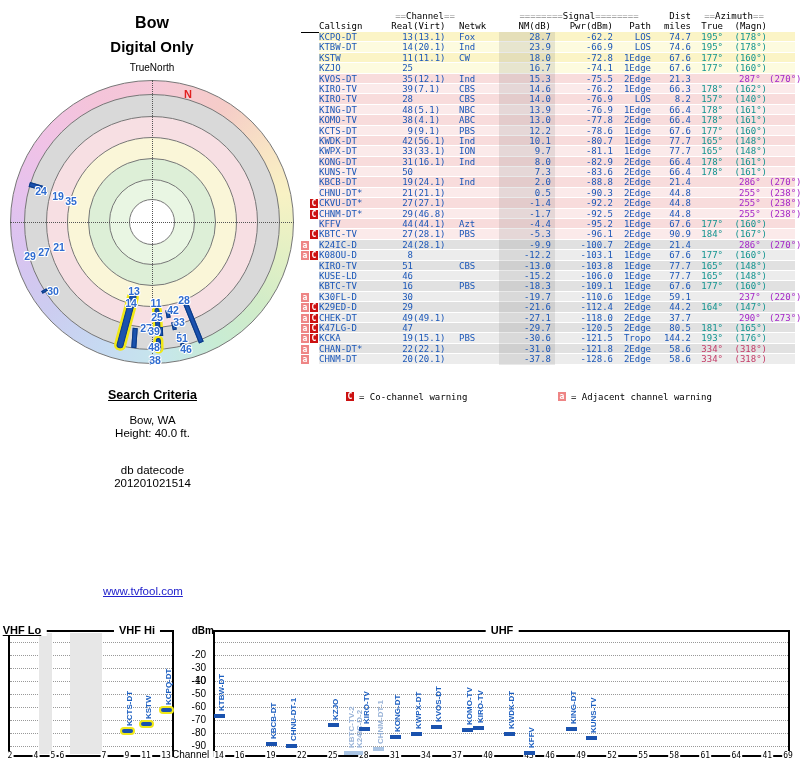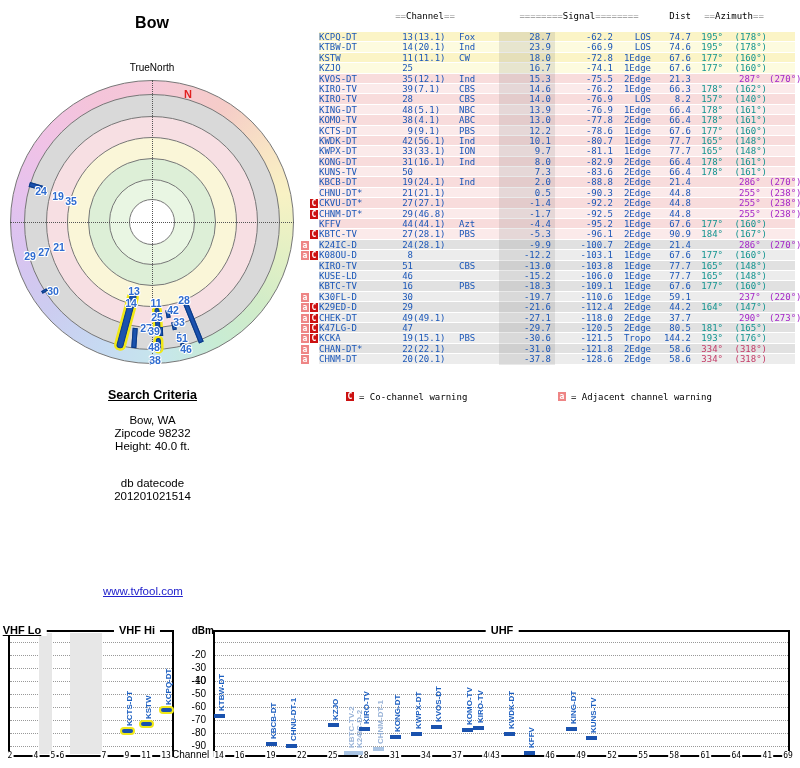--- a/index.html
+++ b/index.html
@@ -69,20 +69,21 @@
   .slab{position:absolute;transform-origin:0 0;transform:rotate(-90deg);white-space:nowrap;font-size:8px;font-weight:bold;color:#1d5fc0;}
   .slab.fade{color:#9ab4d8;}
 </style>
 </head>
 <body>
 
 <div id="page">
 
   <div id="radar">
     <div class="rtitle1">Bow</div>
+    <div class="rtitle2">Digital Only</div>
     <div class="rsub">TrueNorth</div>
     <div class="circ c1"></div>
     <div class="circ c2"></div>
     <div class="circ c3"></div>
     <div class="circ c4"></div>
     <div class="circ c5"></div>
     <div class="circ c6"></div>
     <div class="circ c7"></div>
     <div class="hline"></div>
     <div class="vline"></div>
@@ -121,41 +122,54 @@
         <div class="rlab" style="left: 154px; top: 347px;">48</div>
         <div class="rlab" style="left: 186px; top: 349px;">46</div>
         <div class="rlab" style="left: 155px; top: 360px;">38</div>
       </div>
   </div>
 
   <div id="search">
     <div class="head">Search Criteria</div>
     <div id="search-lines">
         <div class="ln">Bow, WA</div>
-        <div class="ln">Zipcode 98232</div>
         <div class="ln">Height: 40.0 ft.</div>
       </div>
     <div class="gap"></div>
     <div id="search-db-lines">
         <div class="ln">db datecode</div>
         <div class="ln">201201021514</div>
       </div>
   </div>
 
   <a id="tvlink">www.tvfool.com</a>
 
   <div id="thead">
     <div class="hrow">
       <span style="grid-column:1/4"></span>
       <span class="ac" style="grid-column:4/6"><span class="heq">==</span><span>Channel</span><span class="heq">==</span></span>
       <span></span>
       <span class="ac" style="grid-column:7/10"><span class="heq">========</span><span>Signal</span><span class="heq">========</span></span>
       <span class="ar p-miles" style="grid-column:10/11">Dist</span>
       <span class="ac" style="grid-column:11/13"><span class="heq">==</span><span>Azimuth</span><span class="heq">==</span></span>
     </div>
+    <div class="hrow u" id="colhead">
+        <span></span>
+        <span></span>
+        <span class="al">Callsign</span>
+        <span class="ar">Real</span>
+        <span class="al">(Virt)</span>
+        <span class="al">Netwk</span>
+        <span class="ar">NM(dB)</span>
+        <span class="ar">Pwr(dBm)</span>
+        <span class="ar p-path">Path</span>
+        <span class="ar p-miles">miles</span>
+        <span class="ar p-true">True</span>
+        <span class="ar p-magn">(Magn)</span>
+      </div>
   </div>
   <div id="table-rows">
     <div id="nm-overlay"></div>
   <div class="trow" style="--bg: #fbf4c6;">
         <span></span>
         <span></span>
         <span class="al">KCPQ-DT</span>
         <span class="ar">13</span>
         <span class="al">(13.1)</span>
         <span class="al">Fox</span>
@@ -659,21 +673,21 @@
         <div class="xtick" style="left: 219px;">14</div>
         <div class="xtick" style="left: 239.69px;">16</div>
         <div class="xtick" style="left: 270.725px;">19</div>
         <div class="xtick" style="left: 301.76px;">22</div>
         <div class="xtick" style="left: 332.795px;">25</div>
         <div class="xtick" style="left: 363.83px;">28</div>
         <div class="xtick" style="left: 394.865px;">31</div>
         <div class="xtick" style="left: 425.9px;">34</div>
         <div class="xtick" style="left: 456.935px;">37</div>
         <div class="xtick" style="left: 487.97px;">40</div>
-        <div class="xtick" style="left: 495px;">43</div>
+        <div class="xtick" style="left: 529px;">43</div>
         <div class="xtick" style="left: 550.04px;">46</div>
         <div class="xtick" style="left: 581.075px;">49</div>
         <div class="xtick" style="left: 612.11px;">52</div>
         <div class="xtick" style="left: 643.145px;">55</div>
         <div class="xtick" style="left: 674.18px;">58</div>
         <div class="xtick" style="left: 705.215px;">61</div>
         <div class="xtick" style="left: 736.25px;">64</div>
         <div class="xtick" style="left: 767.285px;">41</div>
         <div class="xtick" style="left: 787.975px;">69</div>
         <div class="sbar hl" style="left: 122px; top: 107.18px;"></div>

